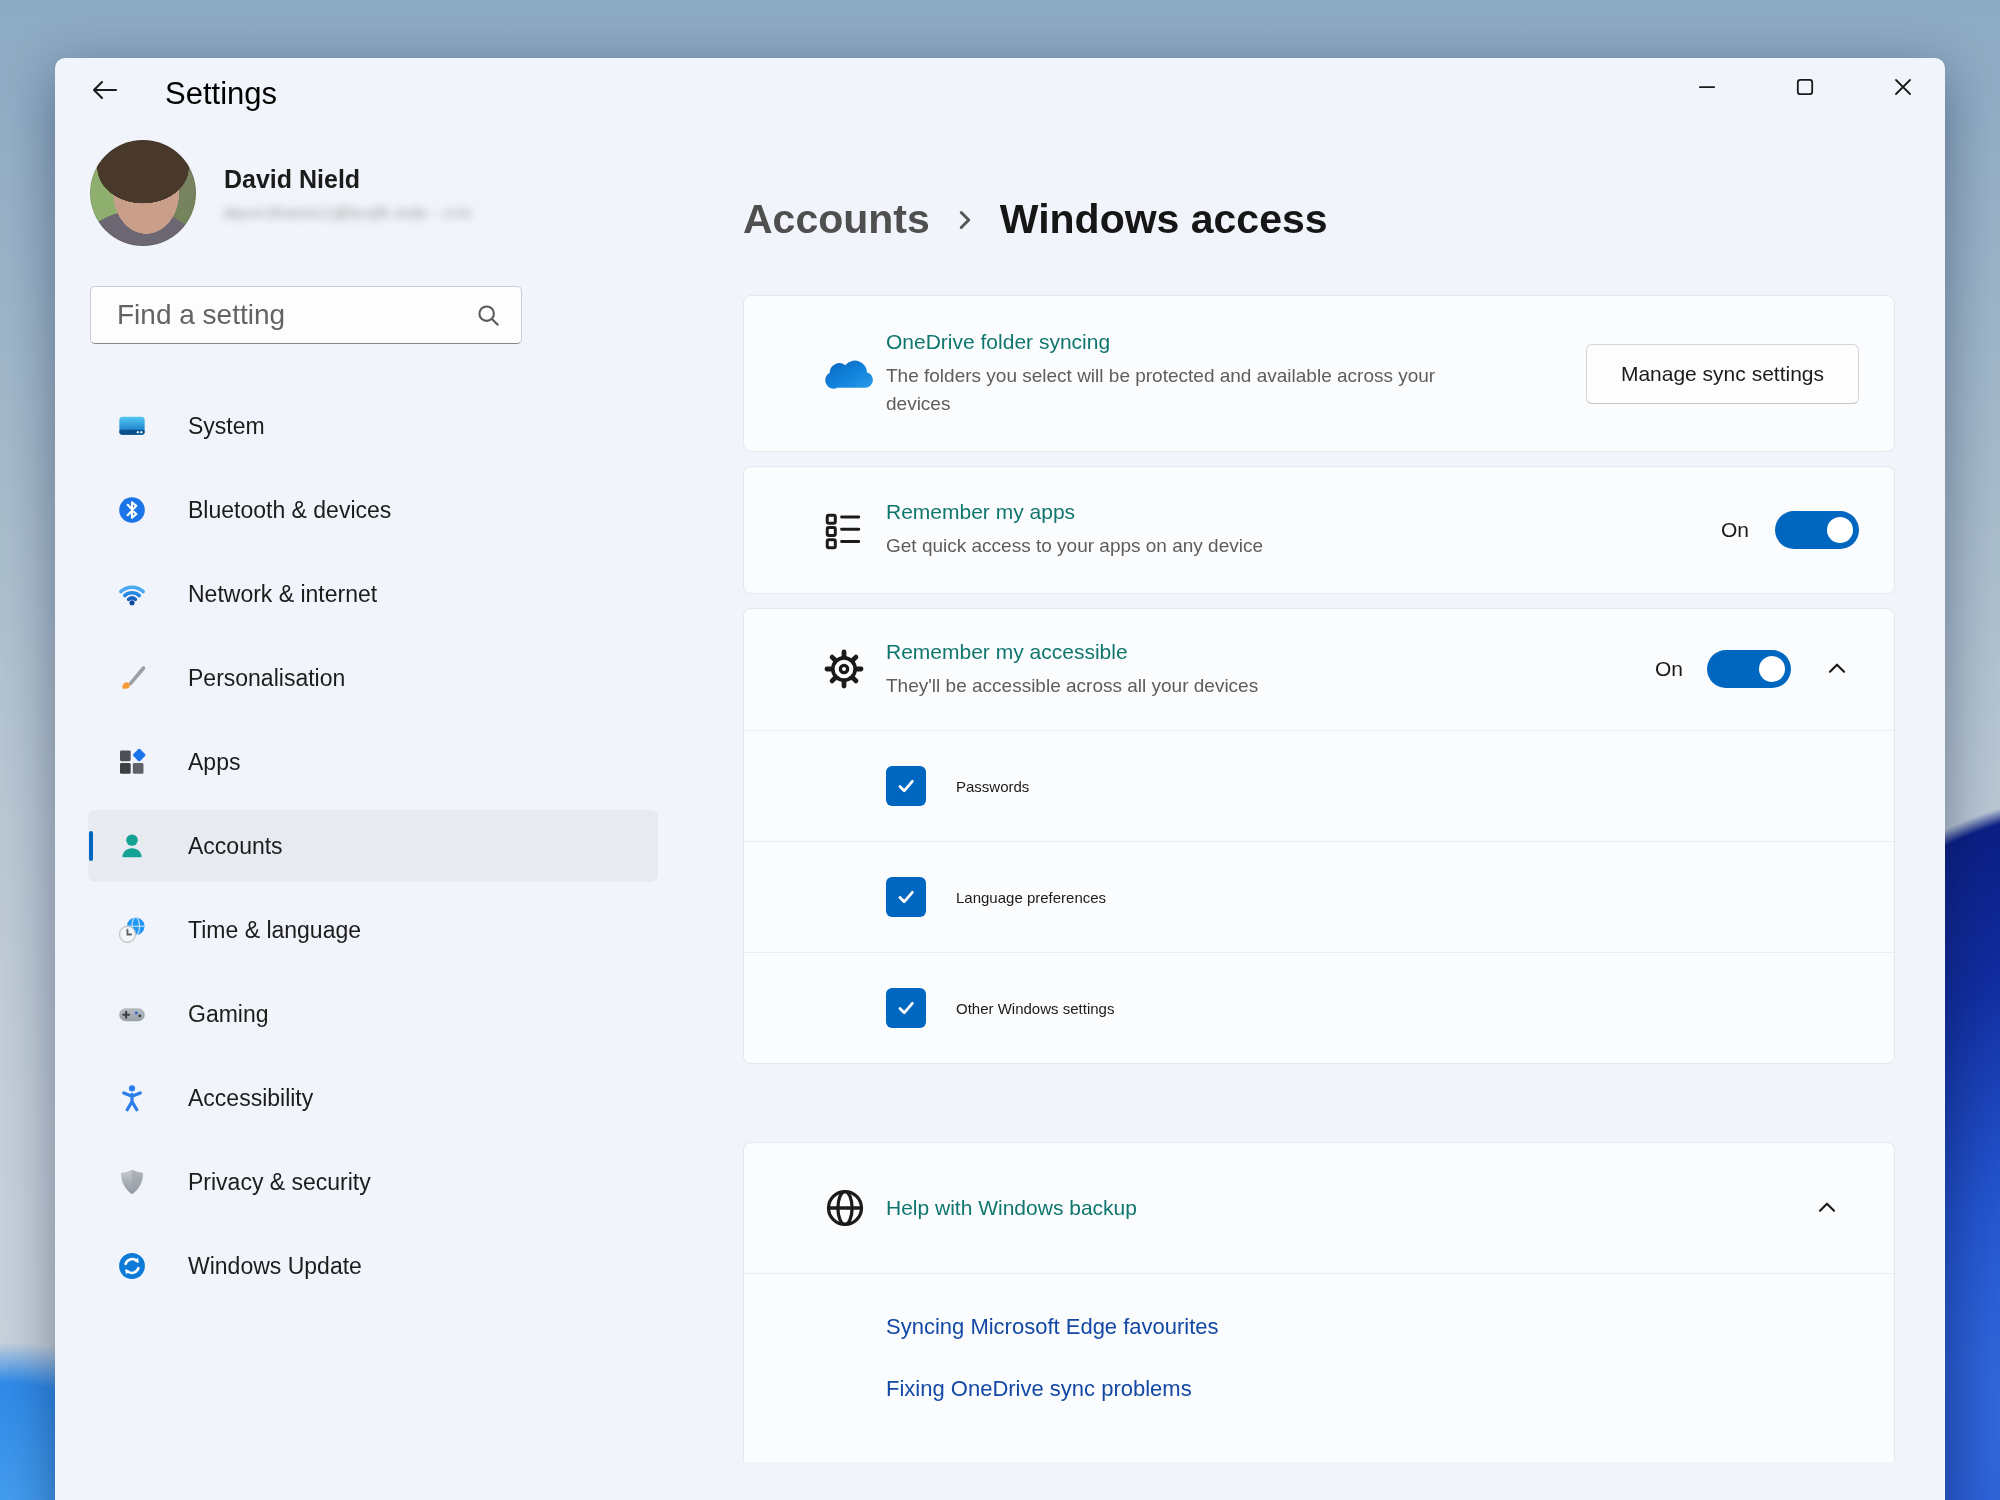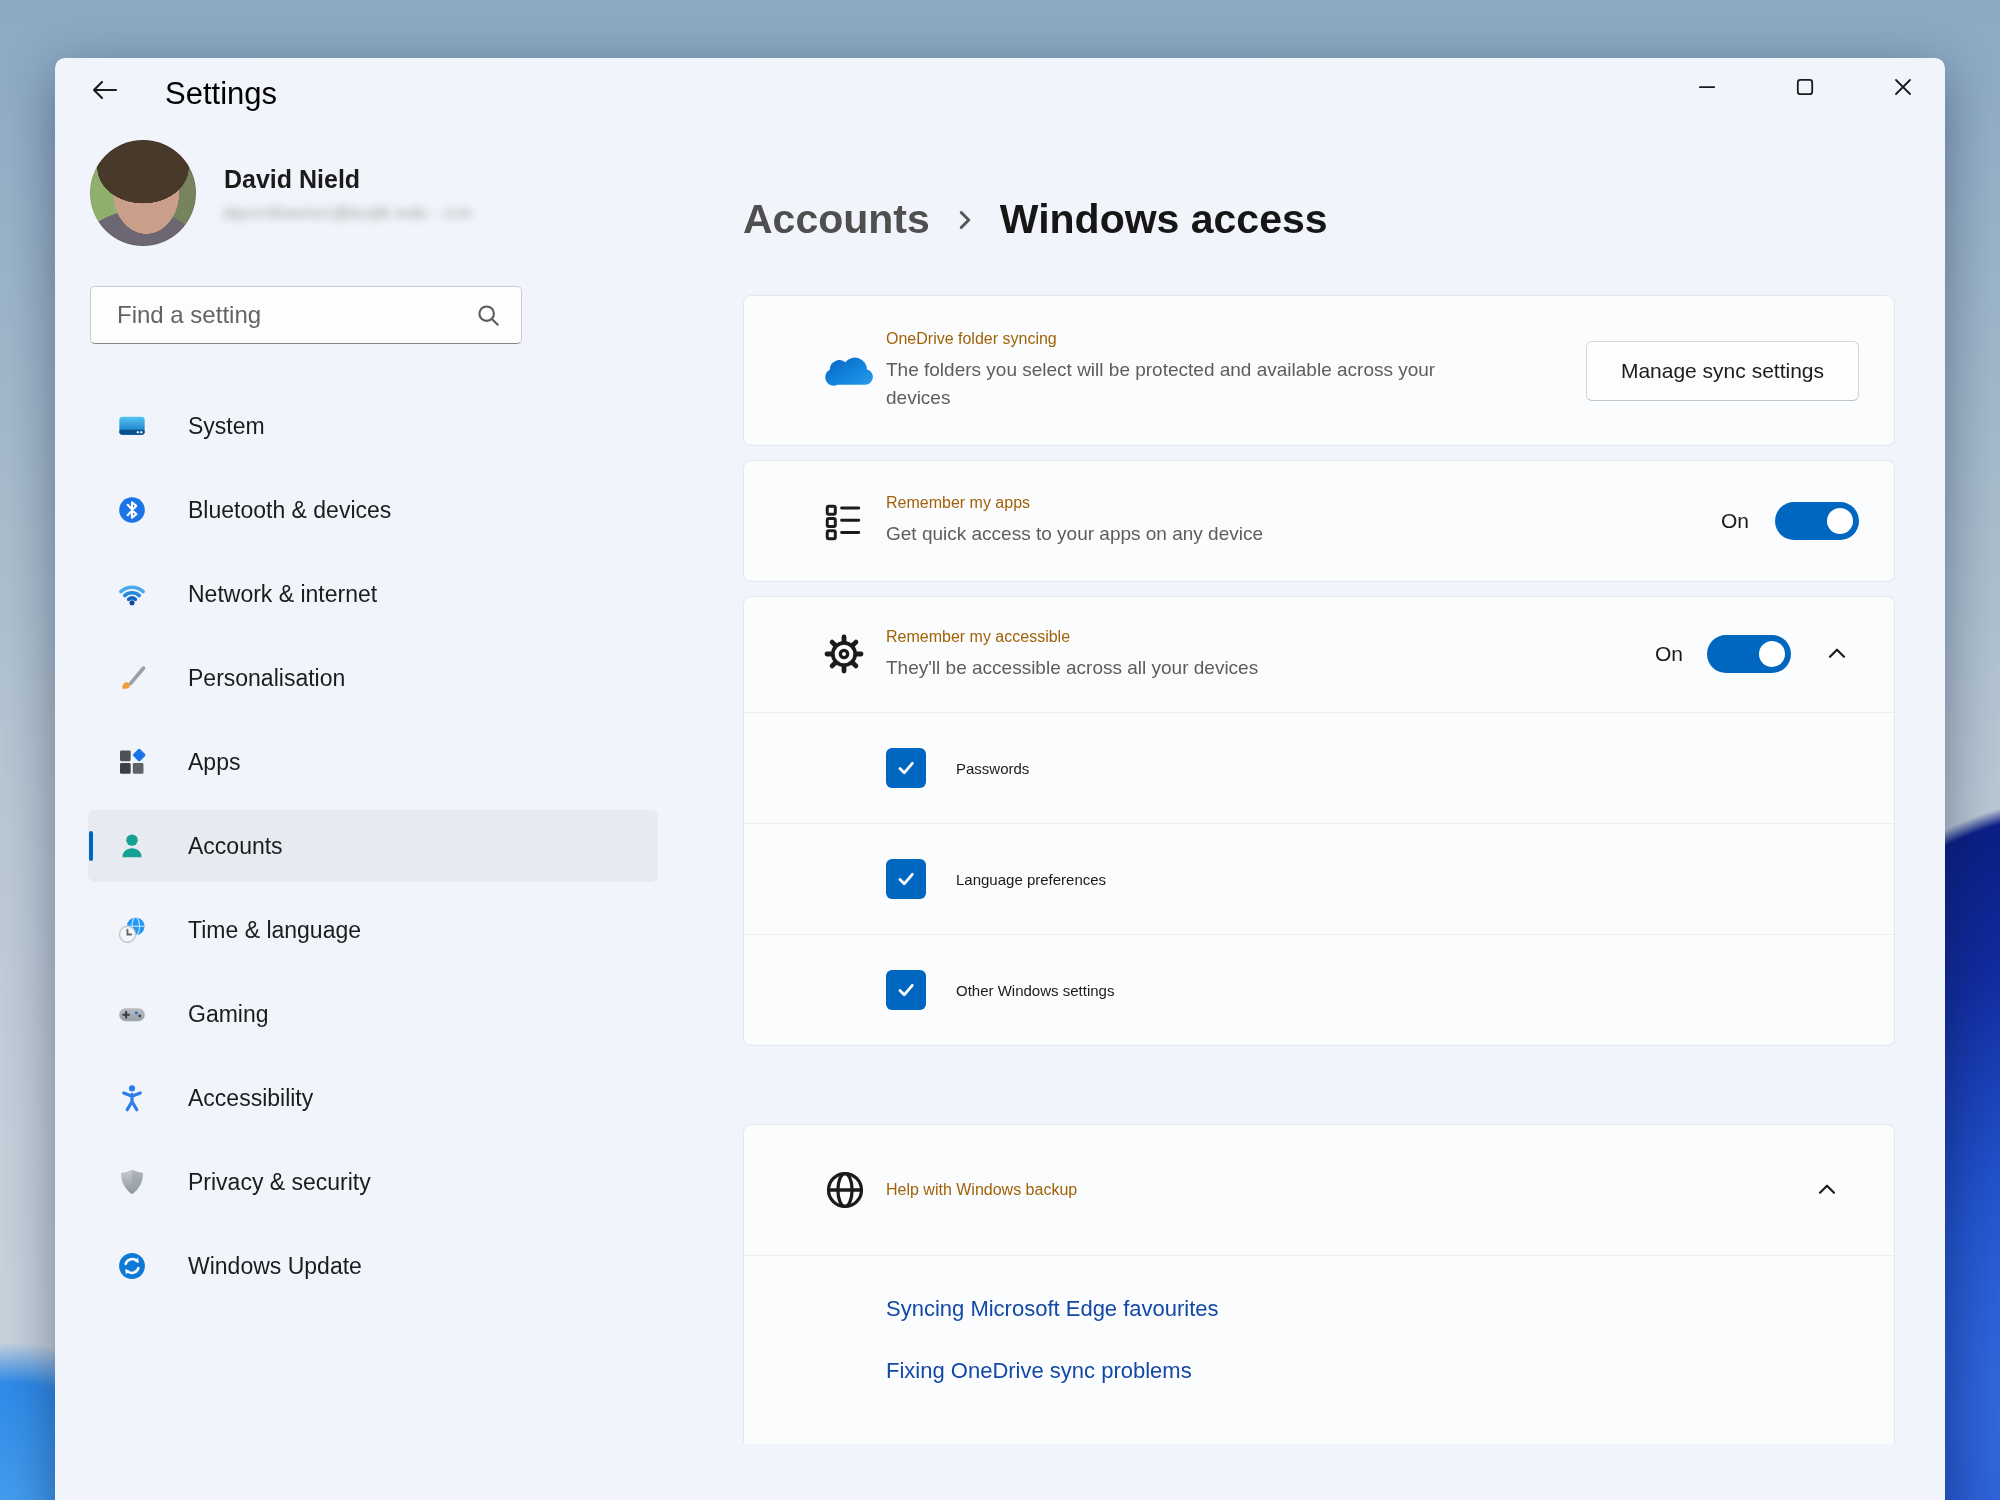--- a/index.html
+++ b/index.html
@@ -31,40 +31,40 @@
       radial-gradient(33px 41px at 53% 50%,#c99f89 0 99%,rgba(0,0,0,0) 100%),
       radial-gradient(58px 38px at 47% 102%,#6c6772 0 99%,rgba(0,0,0,0) 100%),
       radial-gradient(52px 52px at 16% 52%,#8faf6f 0 99%,rgba(0,0,0,0) 100%),
       linear-gradient(150deg,#8a7b6f,#6e8757);
     box-shadow:inset 0 0 0 1px rgba(0,0,0,.08);}
   .p-name{font-size:25px;font-weight:700;color:#1b1b1b;margin-bottom:10px;}
   .p-email{font-size:15px;color:#8d8d8d;filter:blur(4px);letter-spacing:1px;}
   
   .search{position:relative;width:432px;height:58px;margin:0 0 46px 2px;background:#fdfdfd;
     border:1px solid #c9ccd1;border-bottom:1px solid #86888c;border-radius:5px;display:flex;align-items:center;}
-  .search input{border:none;outline:none;background:transparent;font-size:24px;color:#1b1b1b;width:360px;padding:0 0 0 26px;}
+  .search input{border:none;outline:none;background:transparent;font-size:28px;color:#1b1b1b;width:360px;padding:0 0 0 26px;}
   .search input::placeholder{color:#636363;}
   .search .mag{position:absolute;right:18px;top:15px;}
   
   .nav-item{position:relative;display:flex;align-items:center;gap:40px;width:570px;height:72px;
     margin-bottom:12px;padding-left:28px;border-radius:7px;cursor:pointer;}
   .nav-item .ic{width:32px;height:32px;flex:0 0 32px;display:flex;align-items:center;justify-content:center;}
   .nav-item .lbl{font-size:23px;color:#1c1c1c;}
   .nav-item.selected{background:#e7ebf1;}
   .nav-item.selected::before{content:"";position:absolute;left:1px;top:21px;width:4px;height:30px;border-radius:3px;background:#0067c0;}
   
   .crumbs{display:flex;align-items:center;gap:22px;margin:74px 0 52px 0;}
   .crumb-parent{font-size:41px;font-weight:600;color:#4f4f4f;cursor:pointer;}
   .crumb-current{font-size:41px;font-weight:600;color:#161616;}
   
   .card{background:#fbfcfe;border:1px solid #e4e7eb;border-radius:8px;margin-bottom:14px;}
   .row{display:flex;align-items:center;}
   .row .ic-col{width:64px;flex:0 0 64px;margin-left:78px;display:flex;align-items:center;}
   .row .txt-col{flex:1;}
-  .c-title{font-size:16px;color:#a16207;}
+  .c-title{font-size:21px;color:#0f766e;}
   .c-desc{font-size:19px;color:#5d5d5d;margin-top:8px;line-height:1.45;}
   .onedrive-row{padding:34px 0;}
   .std-btn{margin-right:35px;background:#fdfdfd;border:1px solid #d4d7da;border-bottom-color:#c2c5c8;
     border-radius:6px;font-size:21px;color:#1b1b1b;padding:17px 34px;cursor:pointer;white-space:nowrap;}
   .toggle-zone{display:flex;align-items:center;gap:26px;margin-right:35px;}
   .on-lbl{font-size:21px;color:#1b1b1b;}
   .toggle{position:relative;width:84px;height:38px;border-radius:19px;background:#0067c0;cursor:pointer;}
   .toggle .knob{position:absolute;right:6px;top:6px;width:26px;height:26px;border-radius:50%;background:#ffffff;}
   .chev-btn{width:44px;height:44px;display:flex;align-items:center;justify-content:center;border-radius:6px;cursor:pointer;}
   .divider{height:1px;background:#eceef0;}

